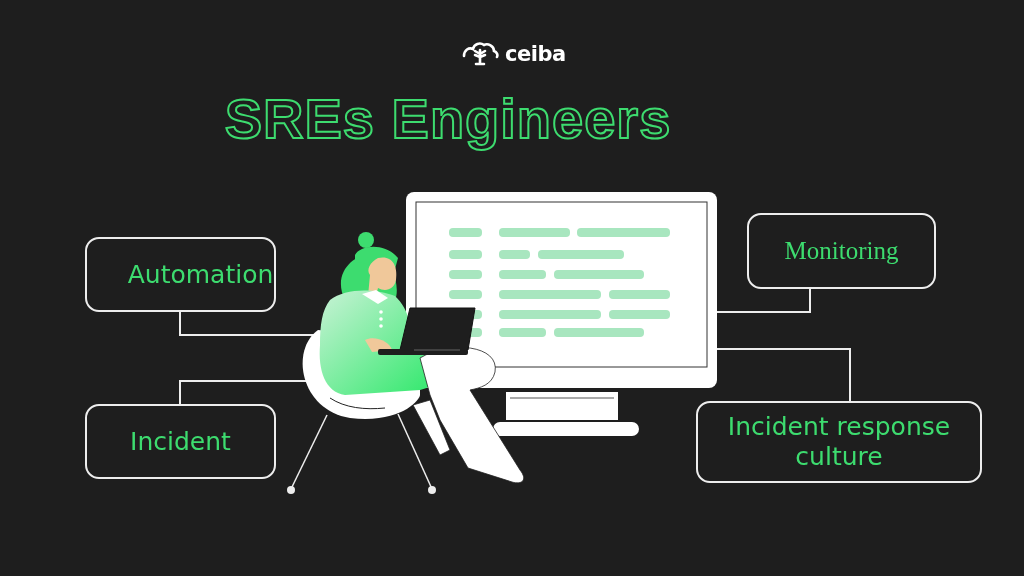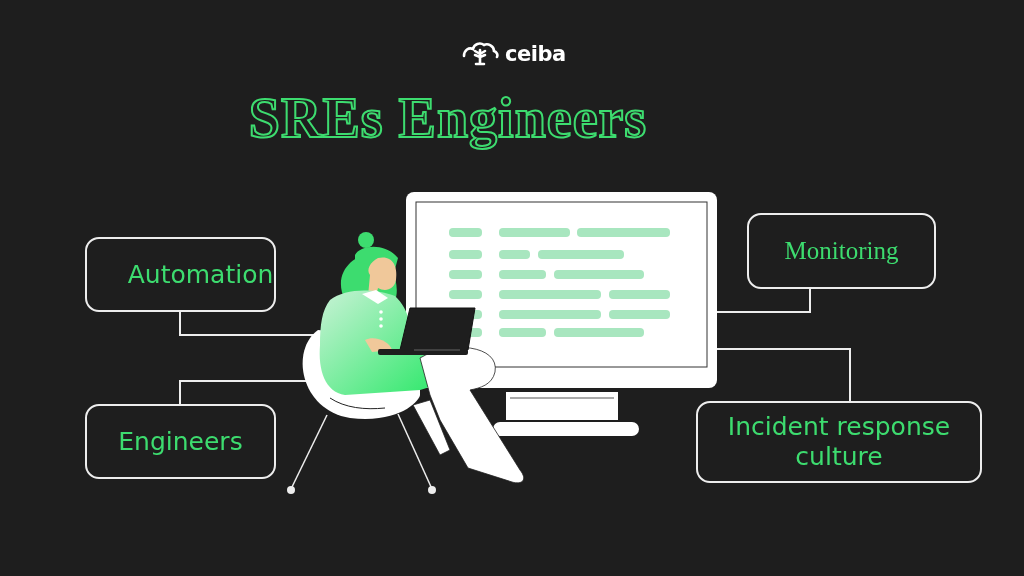--- a/index.html
+++ b/index.html
@@ -11,21 +11,21 @@
   .logo {
     position:absolute; left:461px; top:40px; height:26px;
     display:flex; align-items:flex-end; gap:6px;
   }
   .logo-text {
     color:#ffffff; font-family:"DejaVu Sans", sans-serif;
     font-weight:bold; font-size:21px; letter-spacing:-0.5px;
   }
   .title {
     position:absolute; left:0; top:86px; width:896px; text-align:center;
-    font-family:Liberation Serif, serif; font-weight:bold;
+    font-family:Liberation Sans, sans-serif; font-weight:bold;
     font-size:56px; letter-spacing:1px;
     color:transparent; -webkit-text-stroke:2px #3ddc6f;
   }
   .box {
     position:absolute; border:2px solid #ededed; border-radius:14px;
     box-sizing:border-box; display:flex; align-items:center; justify-content:center;
     text-align:center; color:#3ddc6f;
     font-family:"DejaVu Sans", sans-serif; font-size:25px; line-height:30px;
   }
   .line { position:absolute; background:#ededed; }
@@ -47,21 +47,21 @@
 <div class="line" style="left:179px; top:311px; width:2px; height:24px;"></div>
 <div class="line" style="left:179px; top:334px; width:140px; height:2px;"></div>
 <div class="line" style="left:179px; top:380px; width:135px; height:2px;"></div>
 <div class="line" style="left:179px; top:380px; width:2px; height:26px;"></div>
 <div class="line" style="left:809px; top:287px; width:2px; height:26px;"></div>
 <div class="line" style="left:716px; top:311px; width:95px; height:2px;"></div>
 <div class="line" style="left:716px; top:348px; width:135px; height:2px;"></div>
 <div class="line" style="left:849px; top:348px; width:2px; height:55px;"></div>
 
 <div class="box" style="left:85px; top:237px; width:191px; height:75px;padding-left:40px;">Automation</div>
-<div class="box" style="left:85px; top:404px; width:191px; height:75px;">Engineers</div>
+<div class="box" style="left:85px; top:404px; width:191px; height:75px;">Incident</div>
 <div class="box" style="left:747px; top:213px; width:189px; height:76px;font-family:Liberation Serif, serif;">Monitoring</div>
 <div class="box" style="left:696px; top:401px; width:286px; height:82px; padding:8px 18px;">Incident response culture</div>
 
 <svg width="1024" height="576" viewBox="0 0 1024 576">
   <defs>
     <linearGradient id="shirt" x1="0" y1="0" x2="1" y2="1">
       <stop offset="0" stop-color="#c9f2d6"></stop>
       <stop offset="1" stop-color="#2ee86a"></stop>
     </linearGradient>
   </defs>

